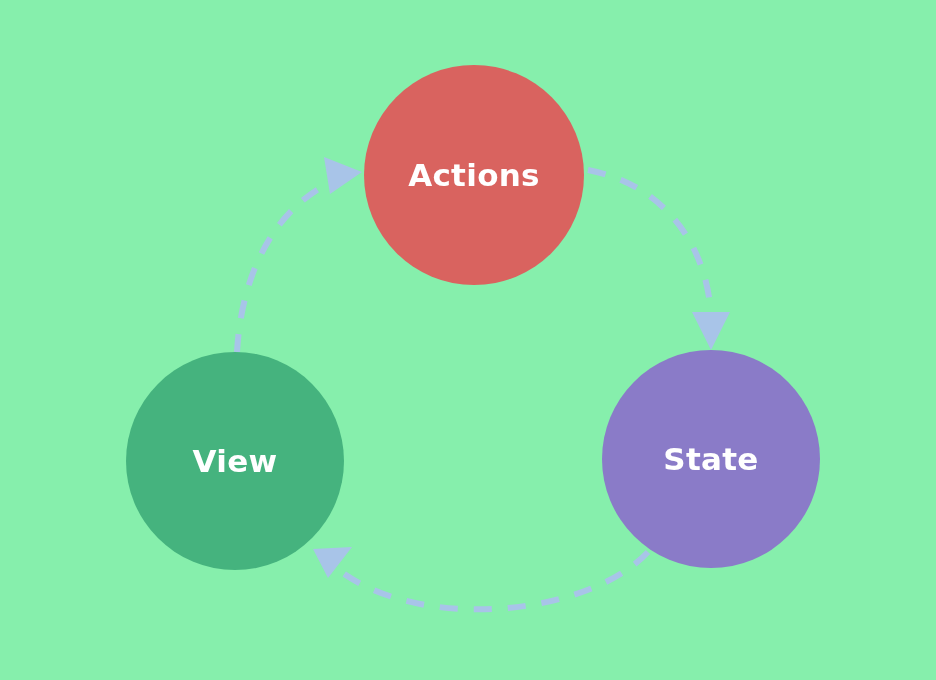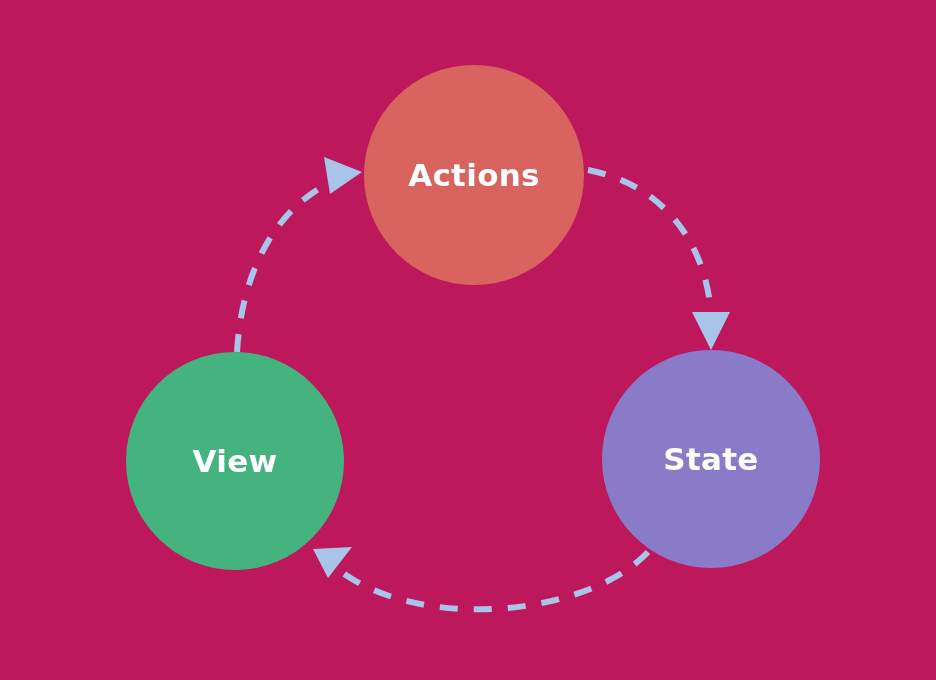--- a/index.html
+++ b/index.html
@@ -42,21 +42,21 @@
     fill: none;
     stroke-linecap: butt;
   }
   .arrow-head {
     stroke: none;
   }
 </style>
 </head>
 <body style="background: rgb(255, 255, 255);">
 
-<div id="canvas" style="background: #be185d;">
+<div id="canvas" style="background: #86efac;">
   <svg id="flow-svg" viewBox="0 0 936 680">
 
     <g>
       <path class="flow-arc" d="M 237 352 C 242 266 280 200 345 176" stroke="#a8c4e8" stroke-width="6" stroke-dasharray="18 16"></path>
       <polygon class="arrow-head" points="362,172 324,157 330,194" fill="#a8c4e8"></polygon>
     </g>
 
     <g>
       <path class="flow-arc" d="M 588 170 C 672 186 716 258 711 340" stroke="#a8c4e8" stroke-width="6" stroke-dasharray="18 16"></path>
       <polygon class="arrow-head" points="711,350 692,312 730,312" fill="#a8c4e8"></polygon>

